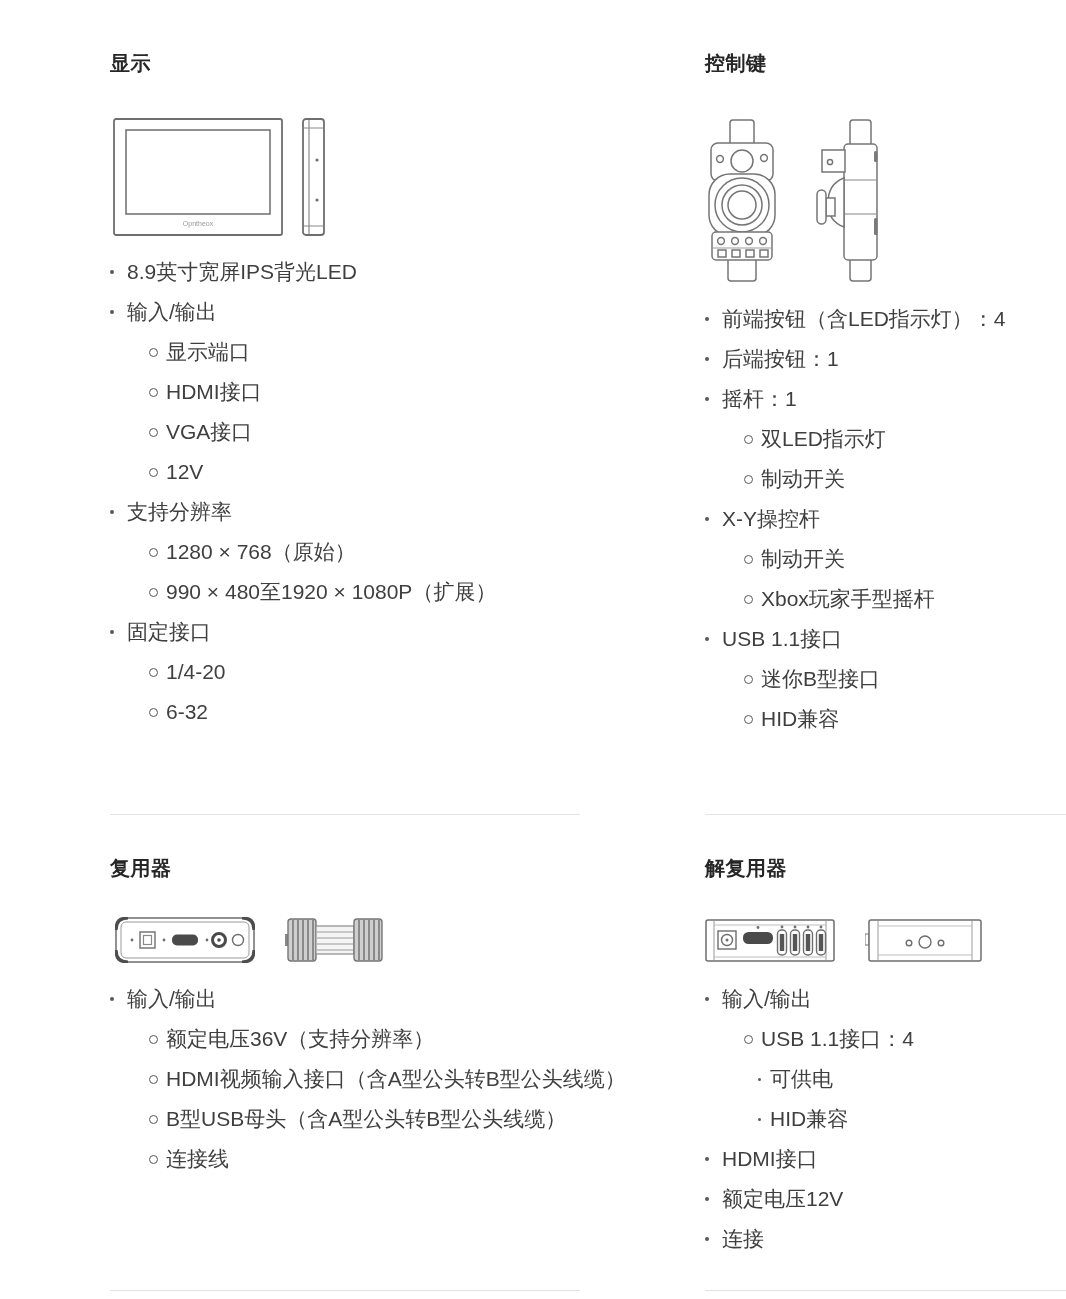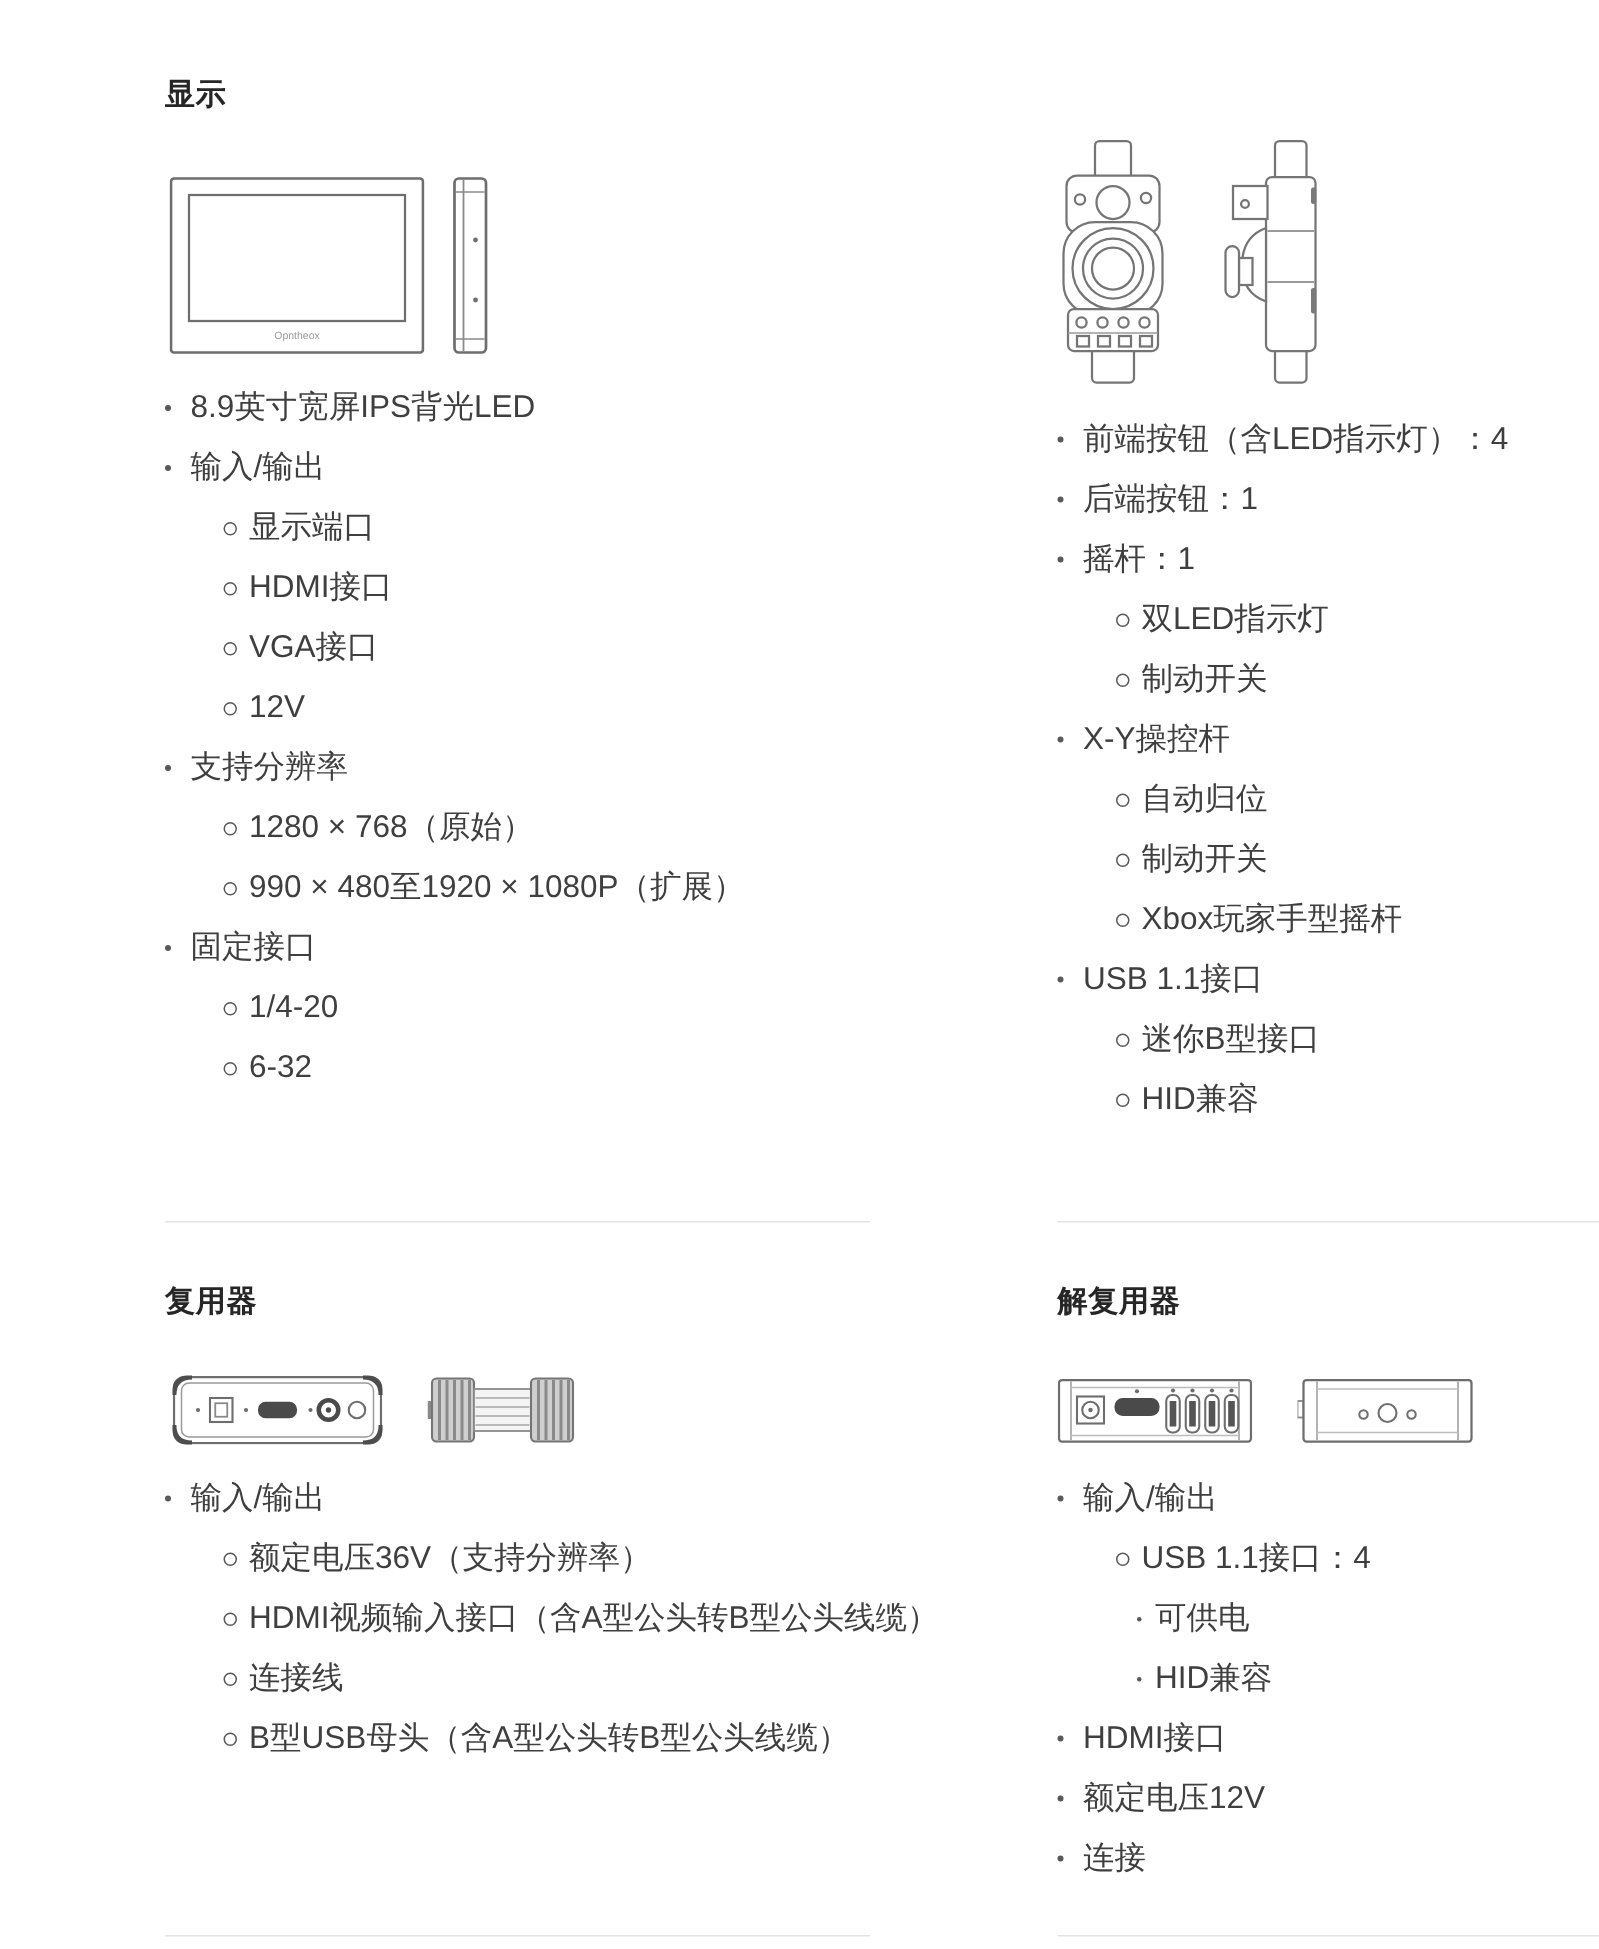--- a/index.html
+++ b/index.html
@@ -164,20 +164,21 @@
         </div>
         <div class="spec-item level-2">
           <span class="bullet b2"></span>
           <span class="spec-text">6-32</span>
         </div>
       </div>
     <hr>
   </section>
 
   <section class="sec top">
+    <h2 class="sec-title">控制键</h2>
 
     <div class="figure-row" style="margin-left:3px; gap:36px;">
 
       <svg width="70" height="165" viewBox="0 0 70 165">
         <g fill="#ffffff" stroke="#757575" stroke-width="1.5">
           <rect x="22" y="2" width="24" height="28" rx="3"></rect>
           <rect x="20" y="138" width="28" height="25" rx="3"></rect>
           <rect x="3" y="25" width="62" height="38" rx="7"></rect>
           <circle cx="34" cy="43" r="11"></circle>
           <circle cx="12" cy="41" r="3.4"></circle>
@@ -237,24 +238,20 @@
         <div class="spec-item level-2">
           <span class="bullet b2"></span>
           <span class="spec-text">制动开关</span>
         </div>
         <div class="spec-item level-1">
           <span class="bullet b1"></span>
           <span class="spec-text">X-Y操控杆</span>
         </div>
         <div class="spec-item level-2">
           <span class="bullet b2"></span>
-          <span class="spec-text">自动归位</span>
-        </div>
-        <div class="spec-item level-2">
-          <span class="bullet b2"></span>
           <span class="spec-text">制动开关</span>
         </div>
         <div class="spec-item level-2">
           <span class="bullet b2"></span>
           <span class="spec-text">Xbox玩家手型摇杆</span>
         </div>
         <div class="spec-item level-1">
           <span class="bullet b1"></span>
           <span class="spec-text">USB 1.1接口</span>
         </div>
@@ -337,25 +334,25 @@
         <div class="spec-item level-2">
           <span class="bullet b2"></span>
           <span class="spec-text">额定电压36V（支持分辨率）</span>
         </div>
         <div class="spec-item level-2">
           <span class="bullet b2"></span>
           <span class="spec-text">HDMI视频输入接口（含A型公头转B型公头线缆）</span>
         </div>
         <div class="spec-item level-2">
           <span class="bullet b2"></span>
+          <span class="spec-text">B型USB母头（含A型公头转B型公头线缆）</span>
+        </div>
+        <div class="spec-item level-2">
+          <span class="bullet b2"></span>
           <span class="spec-text">连接线</span>
-        </div>
-        <div class="spec-item level-2">
-          <span class="bullet b2"></span>
-          <span class="spec-text">B型USB母头（含A型公头转B型公头线缆）</span>
         </div>
       </div>
     <hr>
   </section>
 
   <section class="sec bottom">
     <h2 class="sec-title">解复用器</h2>
 
     <div class="figure-row" style="gap:30px;">
 

